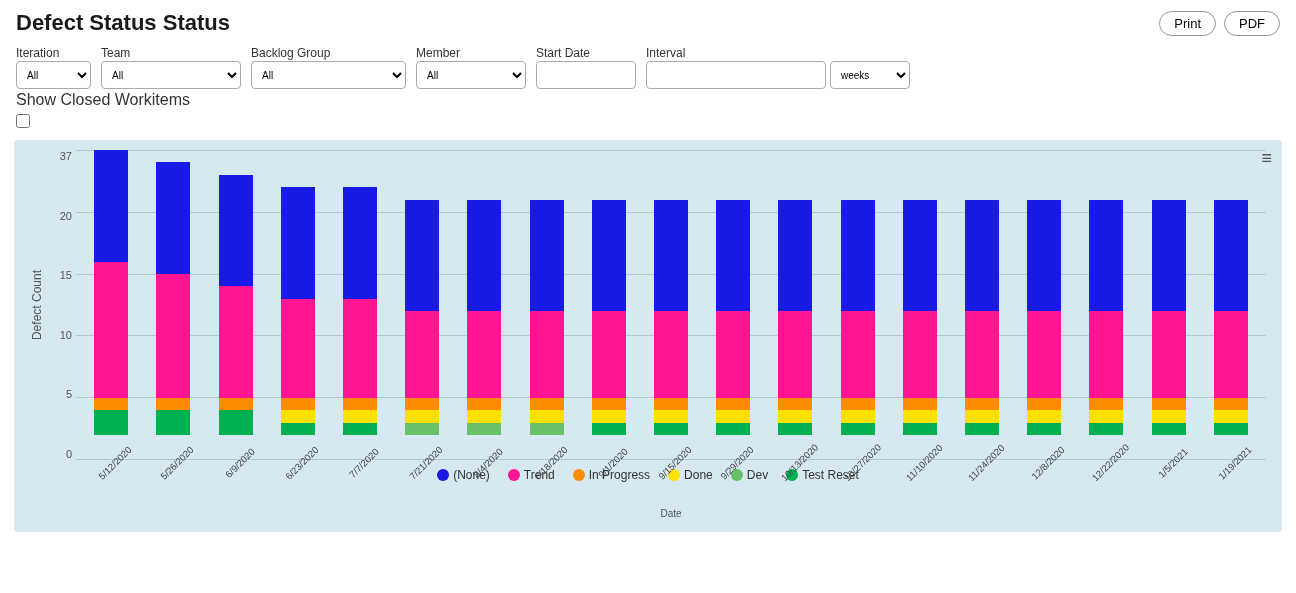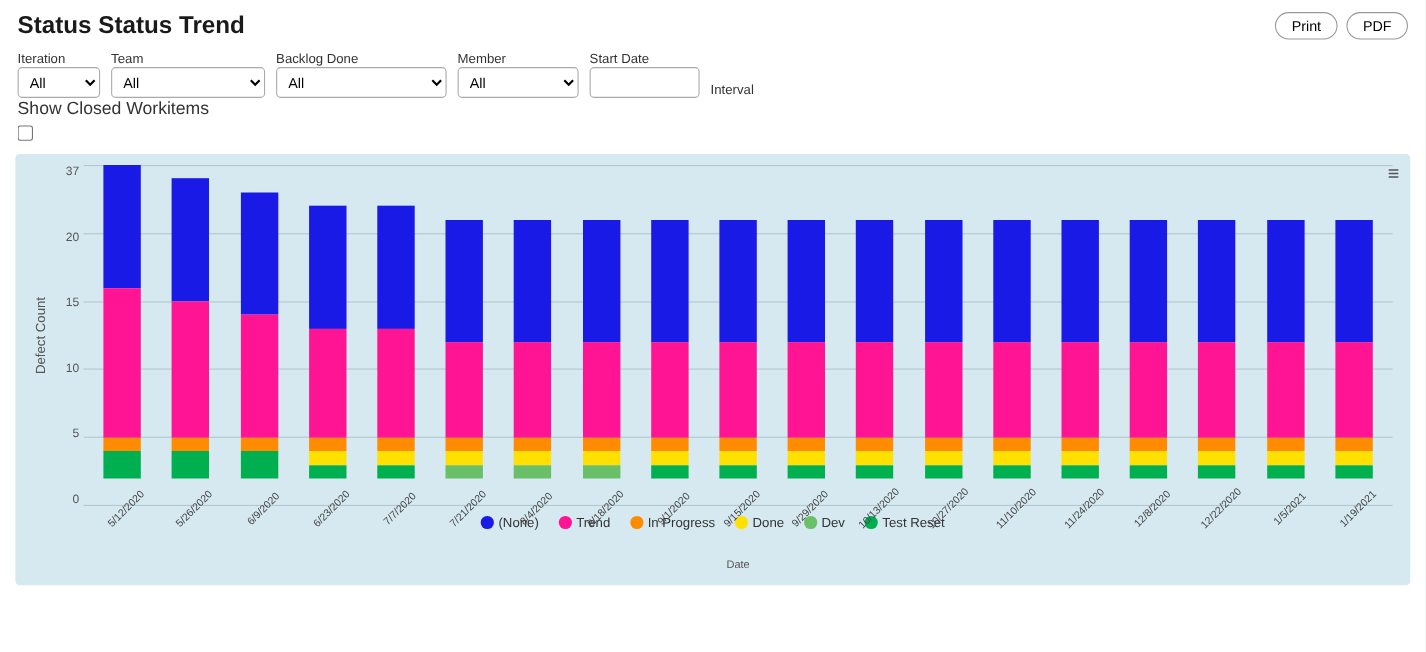--- a/index.html
+++ b/index.html
@@ -3,21 +3,21 @@
   <meta charset="utf-8">
   <style>
     * { box-sizing: border-box; margin: 0; padding: 0; }
     body { font-family: Arial, sans-serif; background: #fff; font-size: 13px; color: #333; width: 1296px; min-height: 593px; }
 
     .header { display: flex; align-items: center; justify-content: space-between; padding: 10px 16px 6px 16px; }
     .page-title { font-size: 22px; font-weight: bold; color: #1a1a1a; }
     .header-buttons { display: flex; gap: 8px; }
     .header-btn { border: 1px solid #999; background: #fff; border-radius: 16px; padding: 4px 14px; font-size: 13px; cursor: pointer; }
     .filter-label { font-size: 12px; color: #333; margin-bottom: 1px; }
-    select, input[type="text"] { border: 1px solid #aaa; border-radius: 4px; padding: 3px 6px; font-size: 13px; background: #fff; height: 28px; }
+    select, input[type="text"] { border: 1px solid #aaa; border-radius: 4px; padding: 3px 6px; font-size: 10px; background: #fff; height: 28px; }
     .iteration-select { width: 75px; }
     .team-select { width: 140px; }
     .backlog-select { width: 155px; }
     .member-select { width: 110px; }
     .start-date-input { width: 100px; }
     .interval-input { width: 180px; }
     .weeks-select { width: 80px; }
 
     .go-reset { display: flex; flex-direction: column; gap: 4px; justify-content: flex-start; margin-top: 14px; }
     .go-btn { background: #e05a00; color: #fff; border: none; border-radius: 16px; padding: 5px 16px; font-size: 14px; cursor: pointer; font-weight: bold; }
@@ -49,58 +49,66 @@
     .legend-dot { width: 12px; height: 12px; border-radius: 50%; display: inline-block; }
 
     .filters-row { display: flex; align-items: flex-end; gap: 10px; padding: 4px 16px 0 16px; flex-wrap: wrap; }
     .filter-inline { display: flex; flex-direction: column; }
     .interval-group { display: flex; flex-direction: row; gap: 4px; align-items: flex-end; }
   </style>
 </head>
 <body>
 
 <div class="header">
-  <span class="page-title">Status Status Trend</span>
+  <span class="page-title">Defect Status Status</span>
   <div class="header-buttons">
     <button class="header-btn">Print</button>
     <button class="header-btn">PDF</button>
   </div>
 </div>
 
 <div class="filters-row">
   <div class="filter-inline">
     <label class="filter-label">Iteration</label>
     <select class="iteration-select">
       <option>All</option>
     </select>
   </div>
   <div class="filter-inline">
     <label class="filter-label">Team</label>
     <select class="team-select">
       <option>All</option>
     </select>
   </div>
   <div class="filter-inline">
-    <label class="filter-label">Backlog Done</label>
+    <label class="filter-label">Backlog Group</label>
     <select class="backlog-select">
       <option>All</option>
     </select>
   </div>
   <div class="filter-inline">
     <label class="filter-label">Member</label>
     <select class="member-select">
       <option>All</option>
     </select>
   </div>
   <div class="filter-inline">
     <label class="filter-label">Start Date</label>
     <input type="text" class="start-date-input" style="">
   </div>
   <div class="filter-inline">
     <label class="filter-label">Interval</label>
+    <div class="interval-group">
+      <input type="text" class="interval-input" style="width: 180px;">
+      <select class="weeks-select">
+        <option>weeks</option>
+        <option>days</option>
+        <option>months</option>
+      </select>
+    </div>
   </div>
 </div>
 
 <div class="show-closed">
   <label class="filter-label">Show Closed Workitems</label>
   <input type="checkbox" style="">
 </div>
 
 <div class="chart-area">
   <span class="chart-menu">≡</span>

